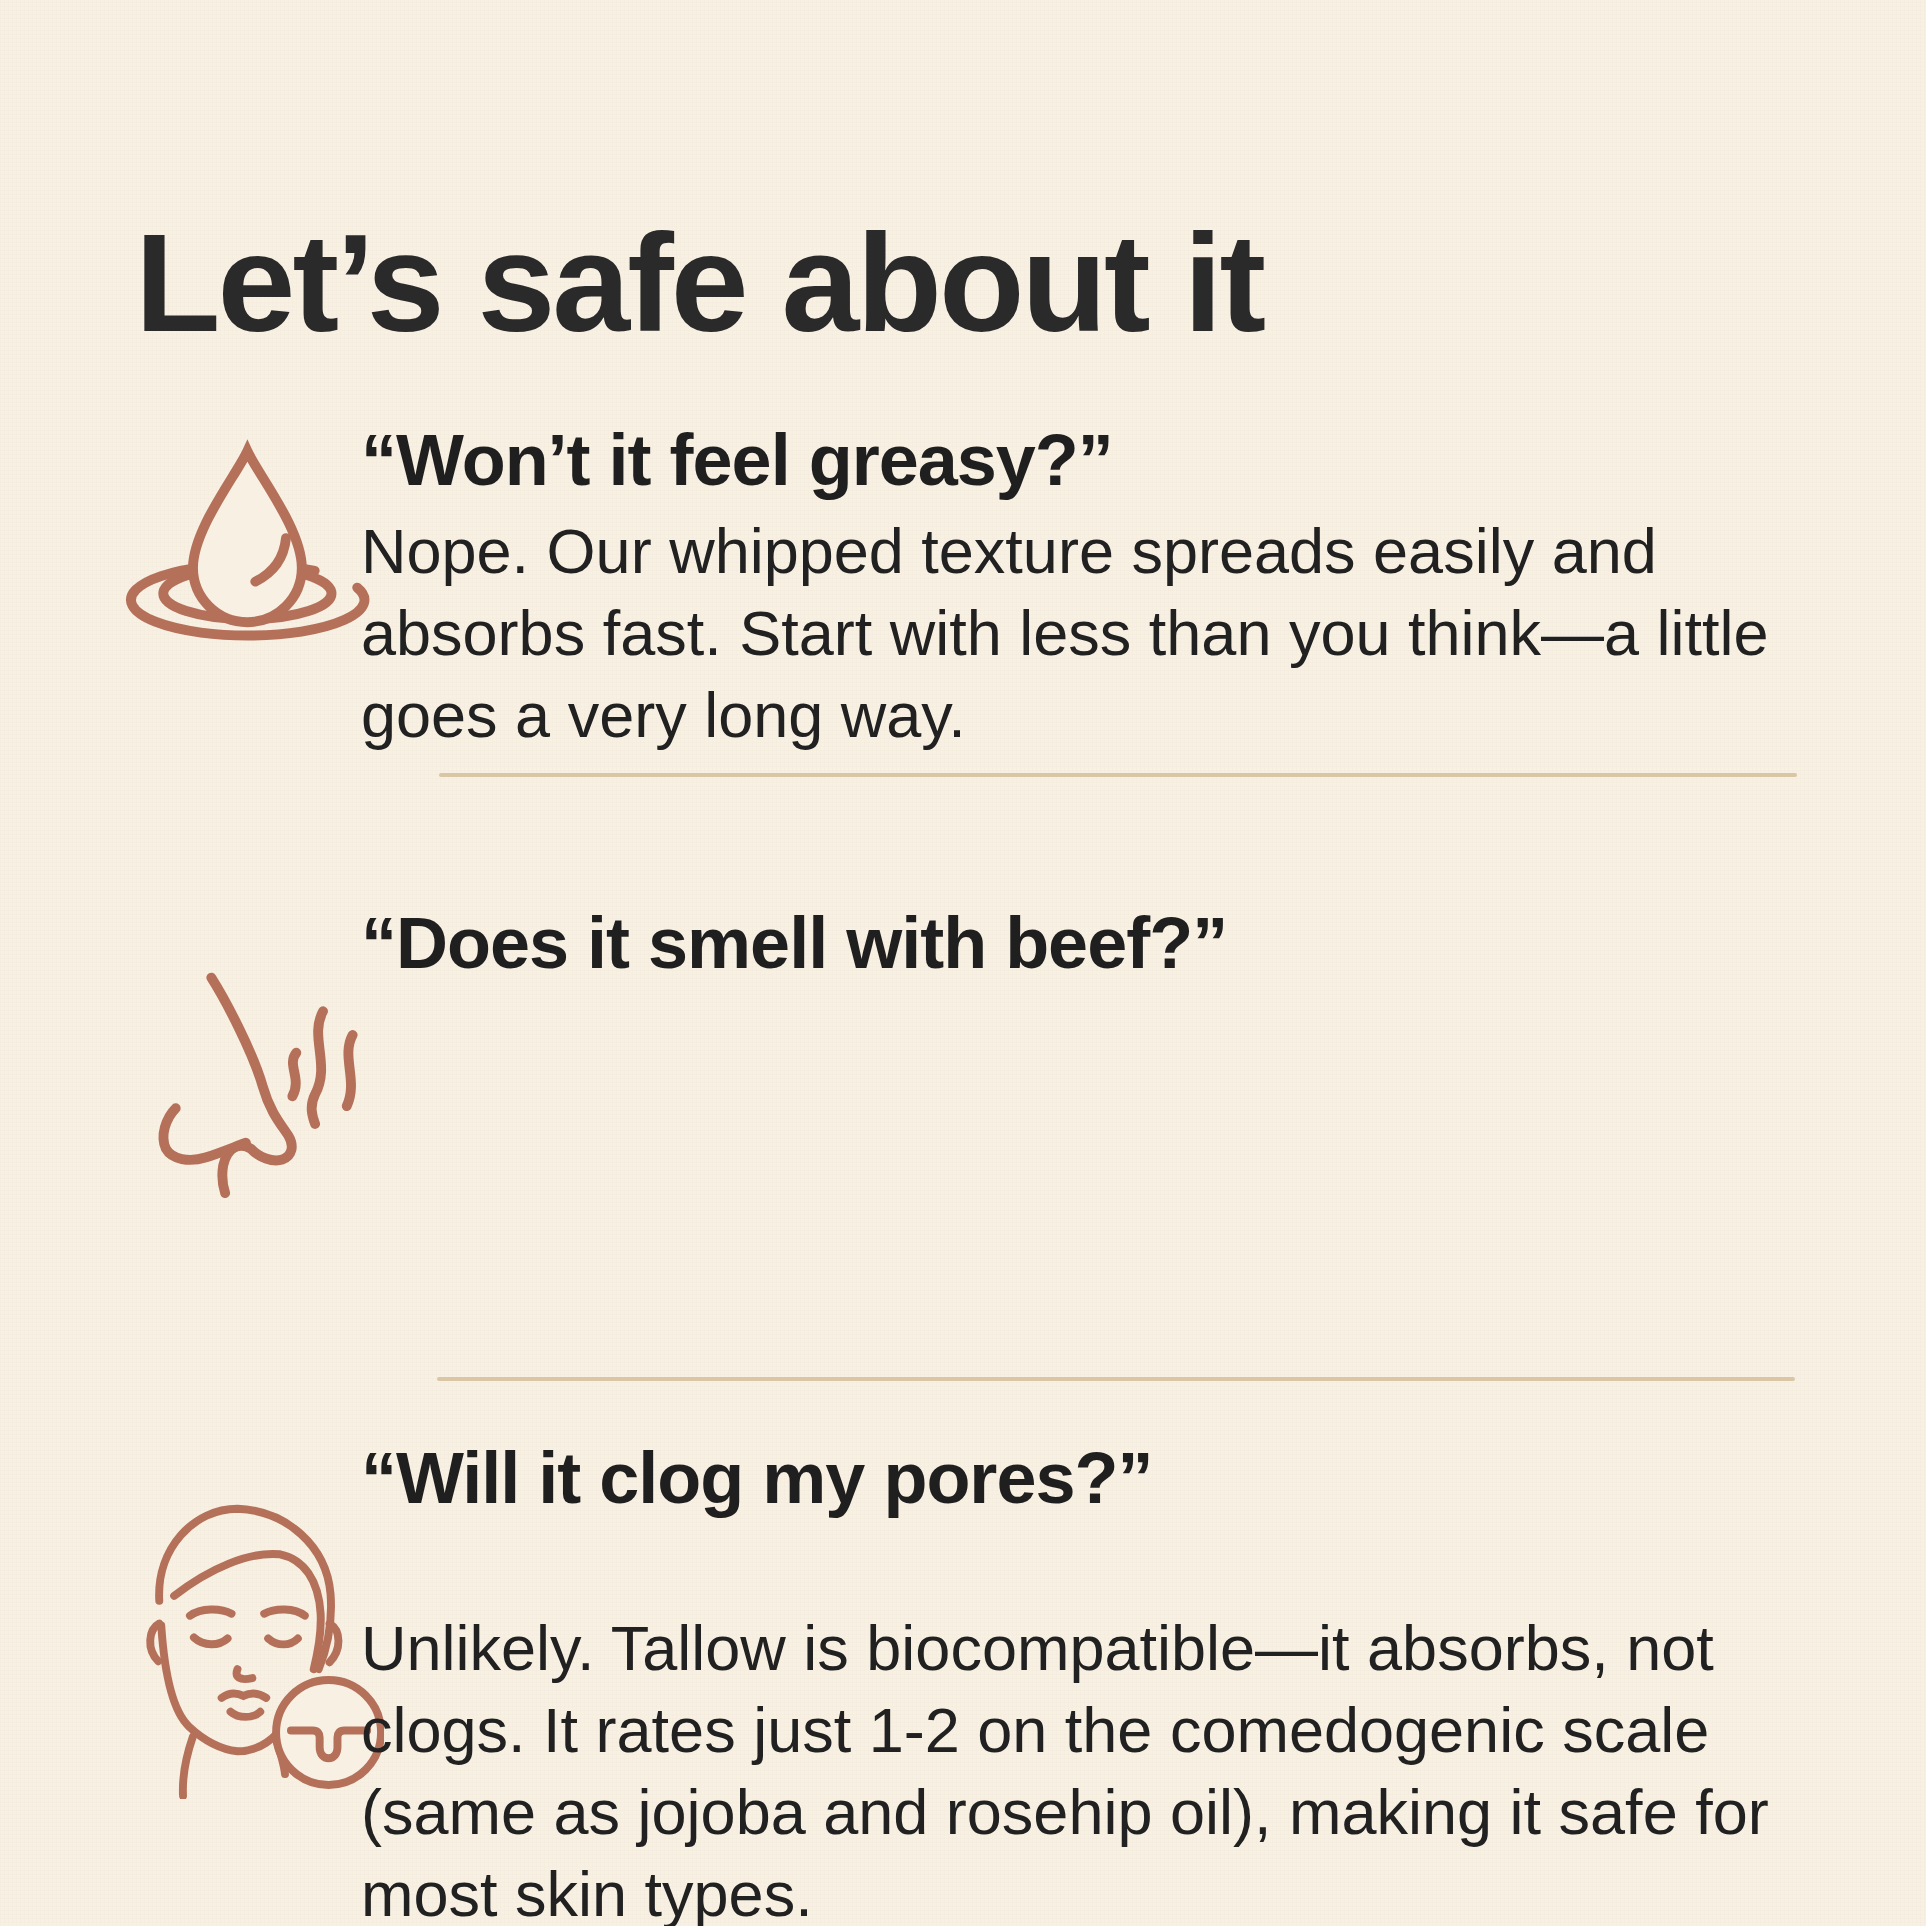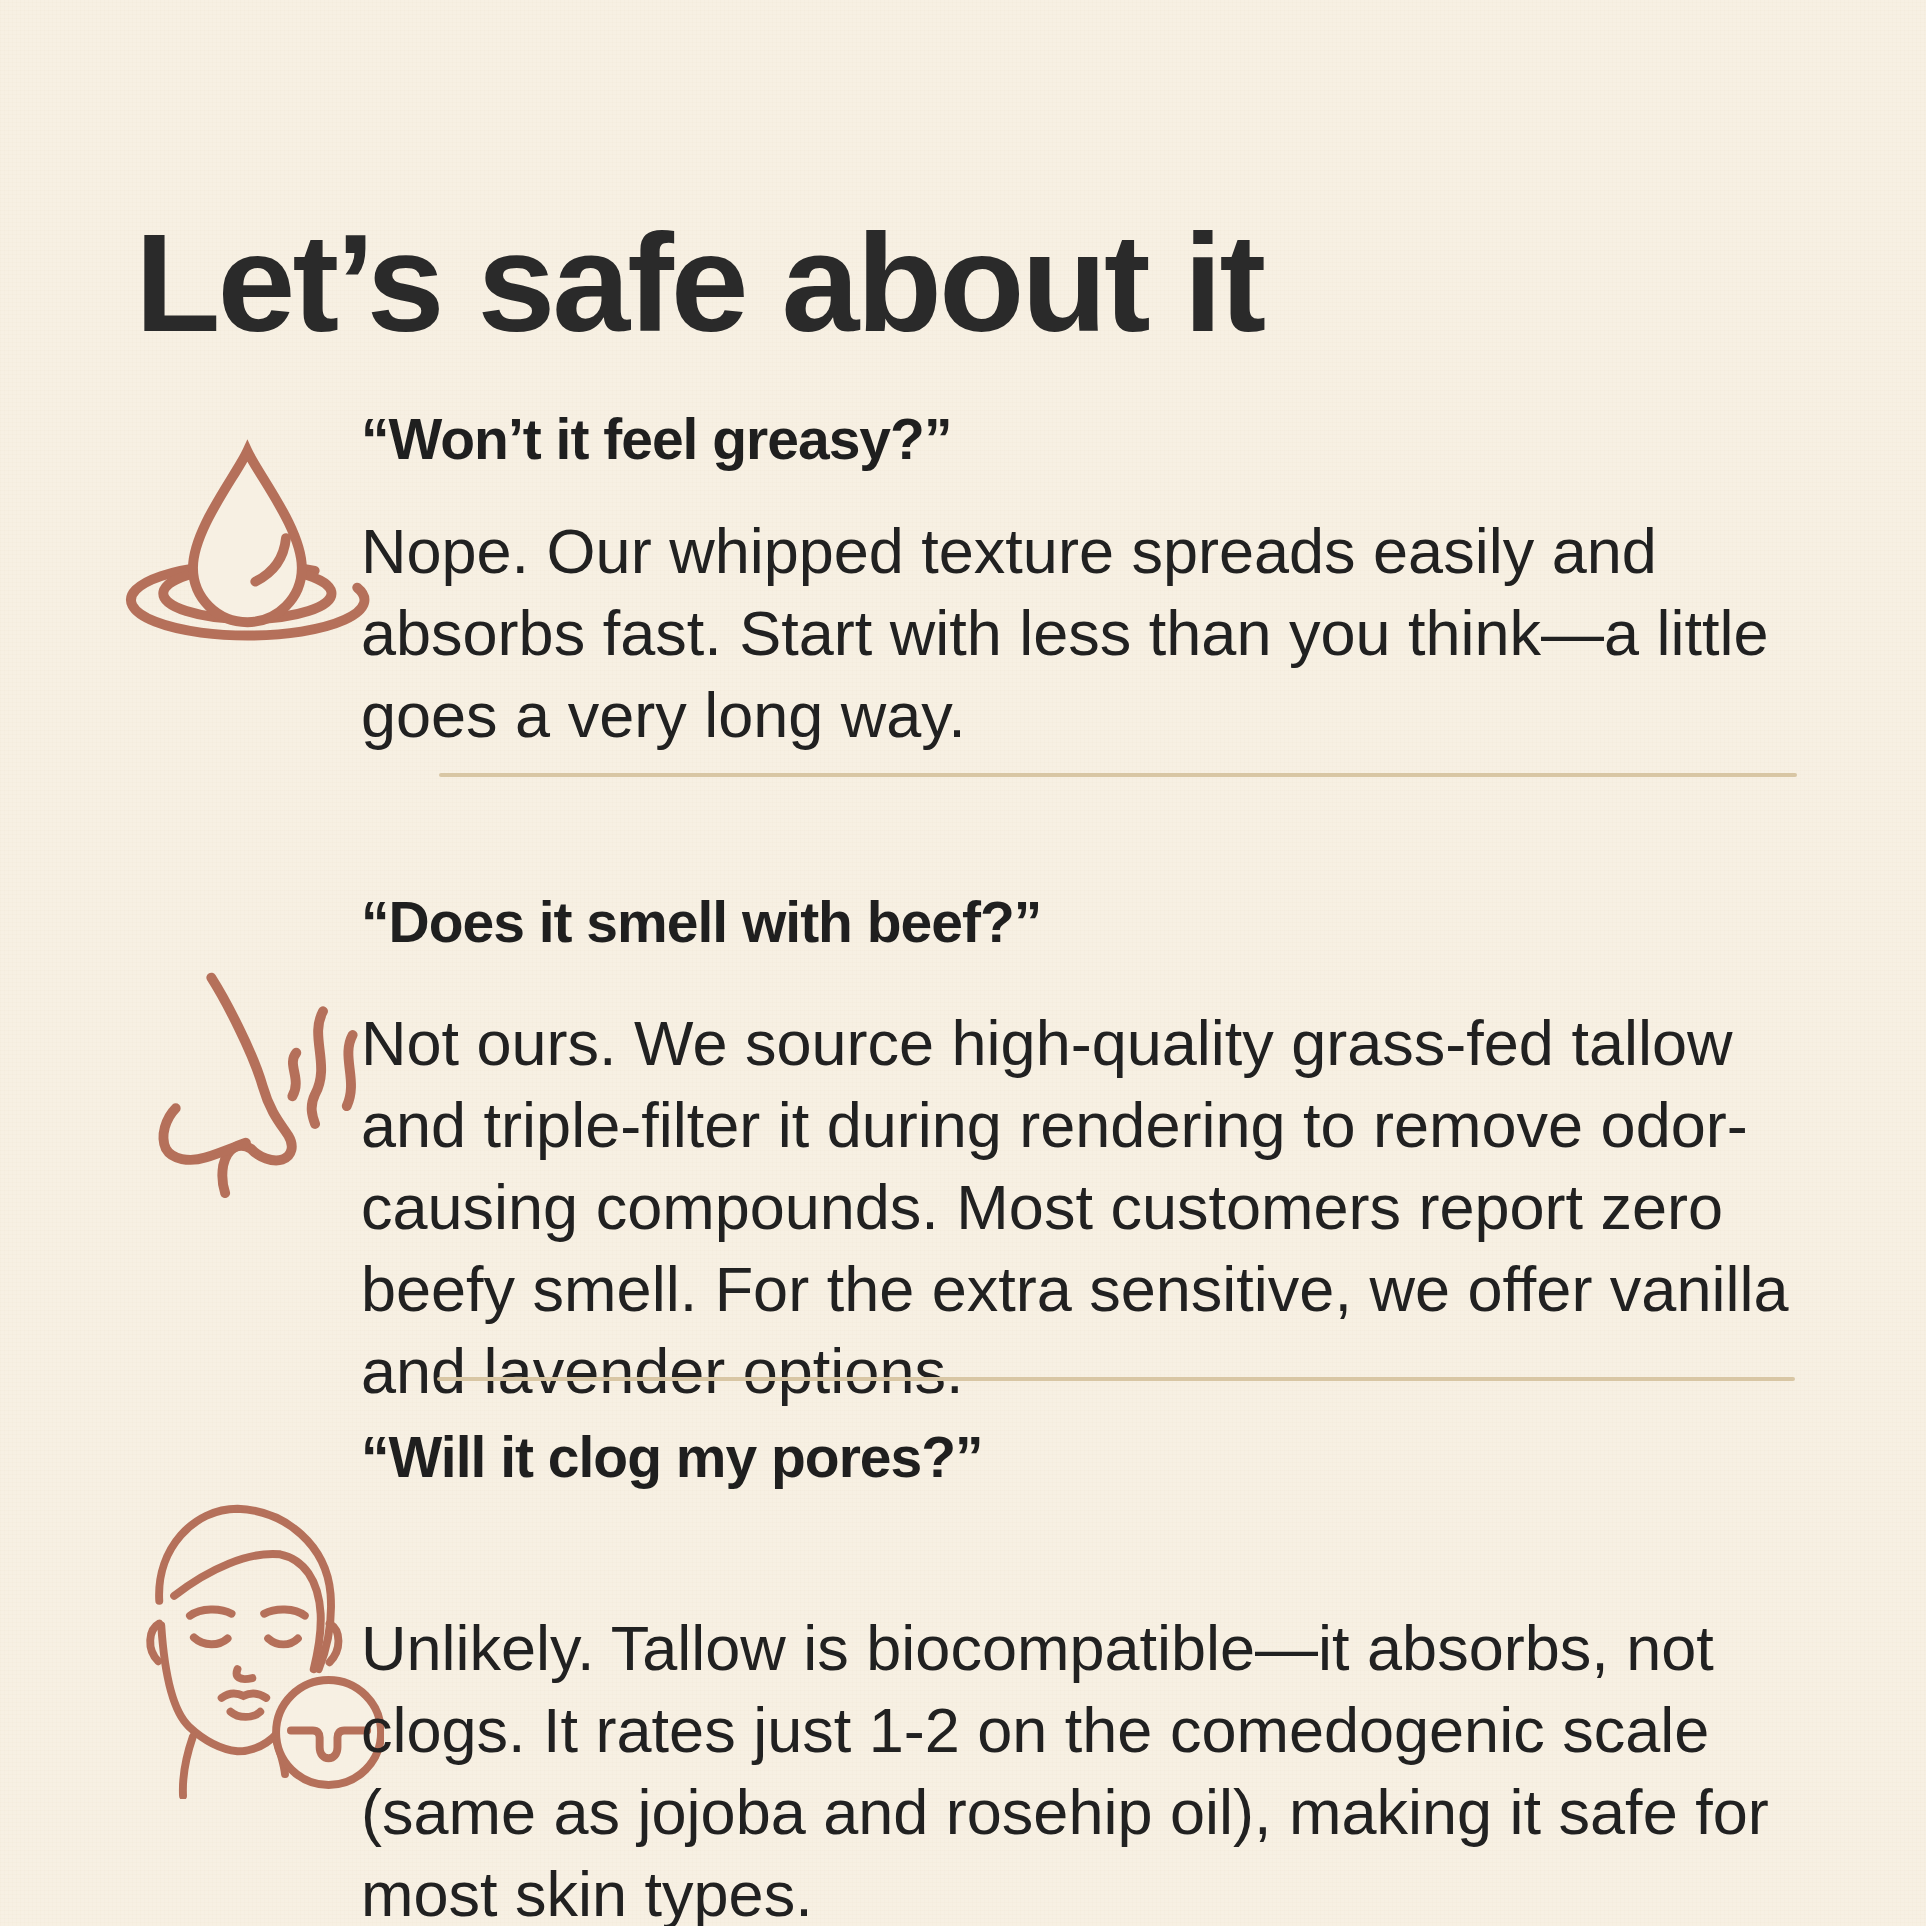--- a/index.html
+++ b/index.html
@@ -25,21 +25,21 @@
     font-size:140px;
     font-weight:bold;
     letter-spacing:-3px;
     color:#2a2a2a;
     line-height:1;
     white-space:nowrap;
   }
   .faq-question{
     position:absolute;
     left:361px;
-    font-size:57px;
+    font-size:72px;
     font-weight:bold;
     letter-spacing:-1px;
     color:#1f1f1f;
     line-height:1;
     white-space:nowrap;
   }
   .faq-answer{
     position:absolute;
     left:361px;
     width:1455px;
@@ -101,21 +101,20 @@
 
         <path d="M 62 162 C 52 172, 46 190, 52 203 C 58 214, 76 217, 92 212 C 105 208, 122 201, 133 197"></path>
 
         <path d="M 184 106 C 174 118, 190 132, 180 150"></path>
         <path d="M 211 64 C 197 90, 219 118, 203 148 C 197 160, 200 170, 203 178"></path>
         <path d="M 241 88 C 229 110, 247 134, 235 160"></path>
       </g>
     </svg>
   </div>
   <h2 class="faq-question" id="q2">“Does it smell with beef?”</h2>
-  <p class="faq-answer" id="a2">Not ours. We source high-quality grass-fed tallow and triple-filter it during rendering to remove odor-causing compounds. Most customers report zero beefy smell. For the extra sensitive, we offer vanilla and lavender options.</p>
 
   <div class="divider" id="div2"></div>
 
   <div class="icon-box" id="icon3">
     <svg width="297" height="332" viewBox="0 0 300 335" fill="none">
       <g stroke="#b5705a" stroke-width="8" stroke-linecap="round" fill="none">
 
         <path d="M 73 135 C 70 82, 108 42, 152 42 C 202 44, 242 80, 246 128 C 248 155, 243 182, 234 204"></path>
 
         <path d="M 88 130 C 124 102, 164 85, 195 88 C 219 93, 234 114, 236 148 C 237 170, 233 188, 229 204"></path>

